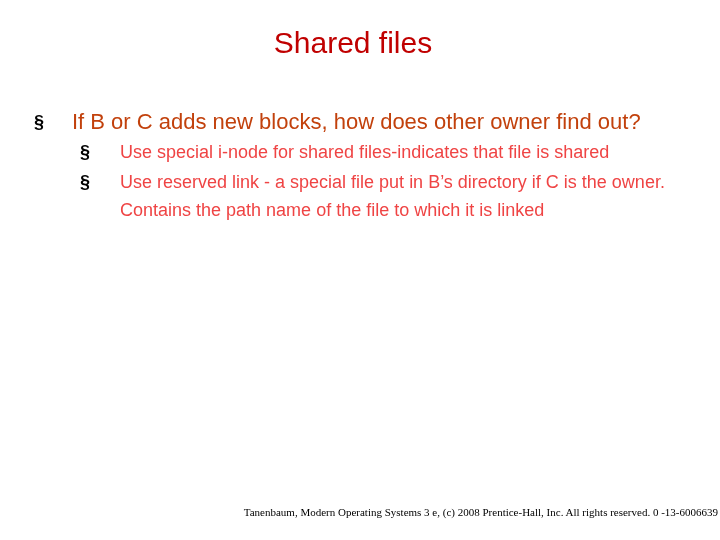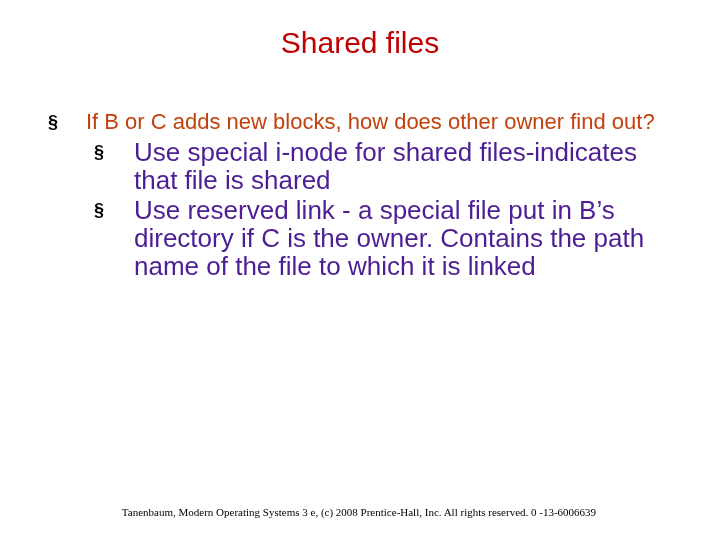--- a/index.html
+++ b/index.html
@@ -7,21 +7,21 @@
     width: 720px;
     height: 540px;
     background: #ffffff;
     font-family: Arial, Helvetica, sans-serif;
     position: relative;
     overflow: hidden;
   }
   .slide {
     width: 100%;
     height: 100%;
-    padding: 18px 30px 0 30px;
+    padding: 18px 30px 0 16px;
     position: relative;
   }
   .title {
     text-align: center;
     font-size: 30px;
     color: #c00000;
     font-weight: normal;
     margin-bottom: 48px;
     margin-top: 8px;
   }
@@ -56,30 +56,30 @@
   }
   .lvl2 .bullet {
     flex: 0 0 48px;
     font-size: 18px;
     line-height: 28px;
     color: #000;
     font-weight: bold;
     padding-left: 8px;
   }
   .lvl2 .text {
-    font-size: 26px;
+    font-size: 18px;
     line-height: 28px;
-    color: #4c1d95;
+    color: #ef4444;
   }
   .footer {
     position: absolute;
     bottom: 22px;
     left: 0;
     right: 2px;
-    text-align: center;
+    text-align: right;
     font-family: "Times New Roman", Times, serif;
     font-size: 11px;
     color: #000;
   }
 </style>
 </head>
 <body>
 
 <div class="slide">
 

